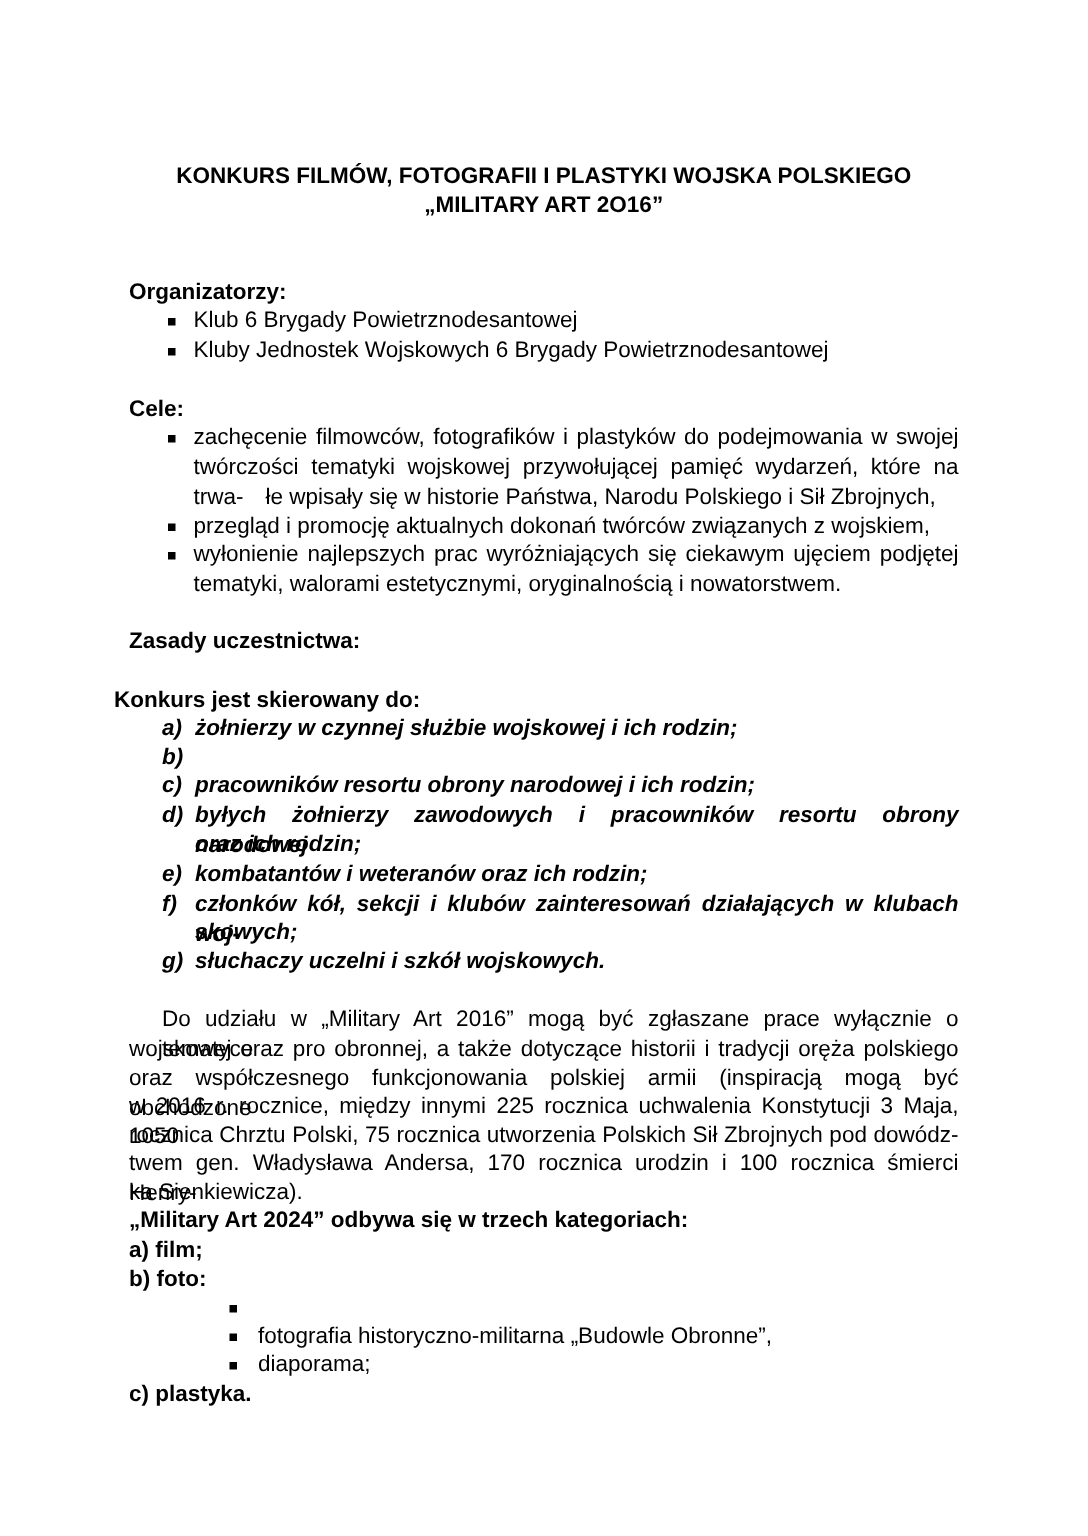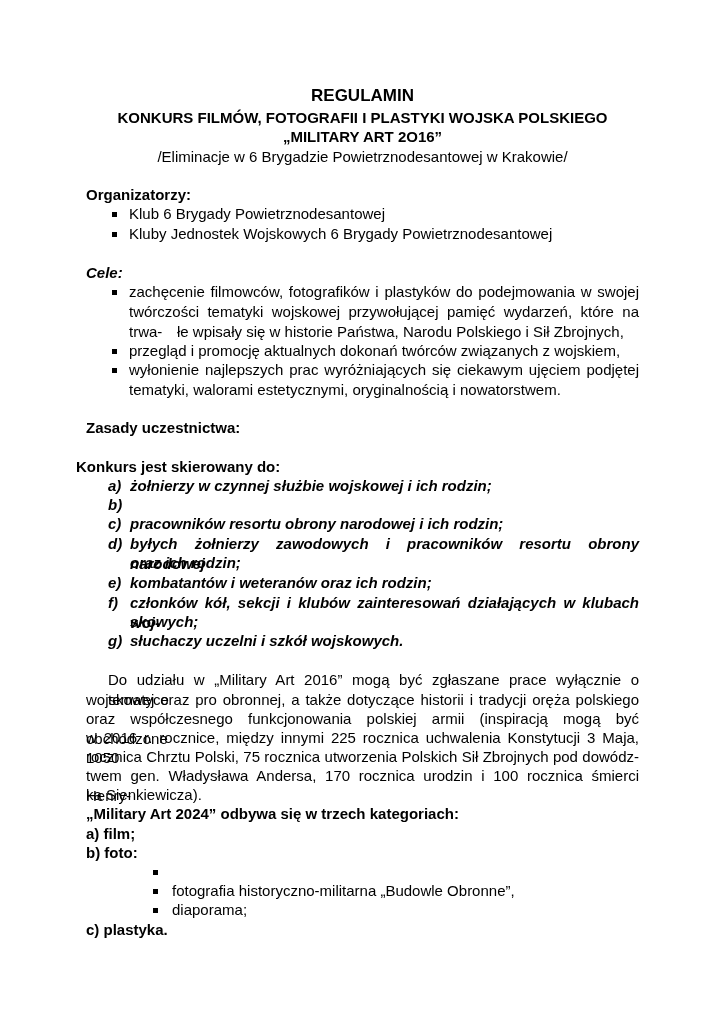--- a/index.html
+++ b/index.html
@@ -12,32 +12,30 @@
   .bi { font-weight: bold; font-style: italic; }
   .title { font-size: 17px; font-weight: bold; }
   .bullet { position: absolute; width: 5px; height: 5px; background: #000; }
   .just { white-space: normal; text-align: justify; text-align-last: justify; }
 </style>
 </head>
 <body>
 
 <div class="page">
 
-  <div class="abs center title" style="top:86px;">REGULAMIN</div>
   <div class="abs center b" style="top:108px;">KONKURS FILMÓW, FOTOGRAFII I PLASTYKI WOJSKA POLSKIEGO</div>
   <div class="abs center b" style="top:127px;">„MILITARY ART 2O16”</div>
-  <div class="abs center" style="top:147px;">/Eliminacje w 6 Brygadzie Powietrznodesantowej w Krakowie/</div>
 
   <div class="abs b" style="left:86px; top:185px;">Organizatorzy:</div>
   <div class="bullet" style="left:112px; top:212px;"></div>
   <div class="abs" style="left:129px; top:204px;">Klub 6 Brygady Powietrznodesantowej</div>
   <div class="bullet" style="left:112px; top:232px;"></div>
   <div class="abs" style="left:129px; top:224px;">Kluby Jednostek Wojskowych 6 Brygady Powietrznodesantowej</div>
 
-  <div class="abs b" style="left:86px; top:263px;font-style:italic;">Cele:</div>
+  <div class="abs b" style="left:86px; top:263px;">Cele:</div>
   <div class="bullet" style="left:112px; top:290px;"></div>
   <div class="abs just" style="left:129px; top:282px; width:510px;">zachęcenie filmowców, fotografików i plastyków do podejmowania w swojej</div>
   <div class="abs just" style="left:129px; top:302px; width:510px;">twórczości tematyki wojskowej przywołującej pamięć wydarzeń, które na trwa-</div>
   <div class="abs" style="left:129px; top:322px;margin-left:48px;">łe wpisały się w historie Państwa, Narodu Polskiego i Sił Zbrojnych,</div>
   <div class="bullet" style="left:112px; top:349px;"></div>
   <div class="abs" style="left:129px; top:341px;">przegląd i promocję aktualnych dokonań twórców związanych z wojskiem,</div>
   <div class="bullet" style="left:112px; top:368px;"></div>
   <div class="abs just" style="left:129px; top:360px; width:510px;">wyłonienie najlepszych prac wyróżniających się ciekawym ujęciem podjętej</div>
   <div class="abs" style="left:129px; top:380px;">tematyki, walorami estetycznymi, oryginalnością i nowatorstwem.</div>
 

